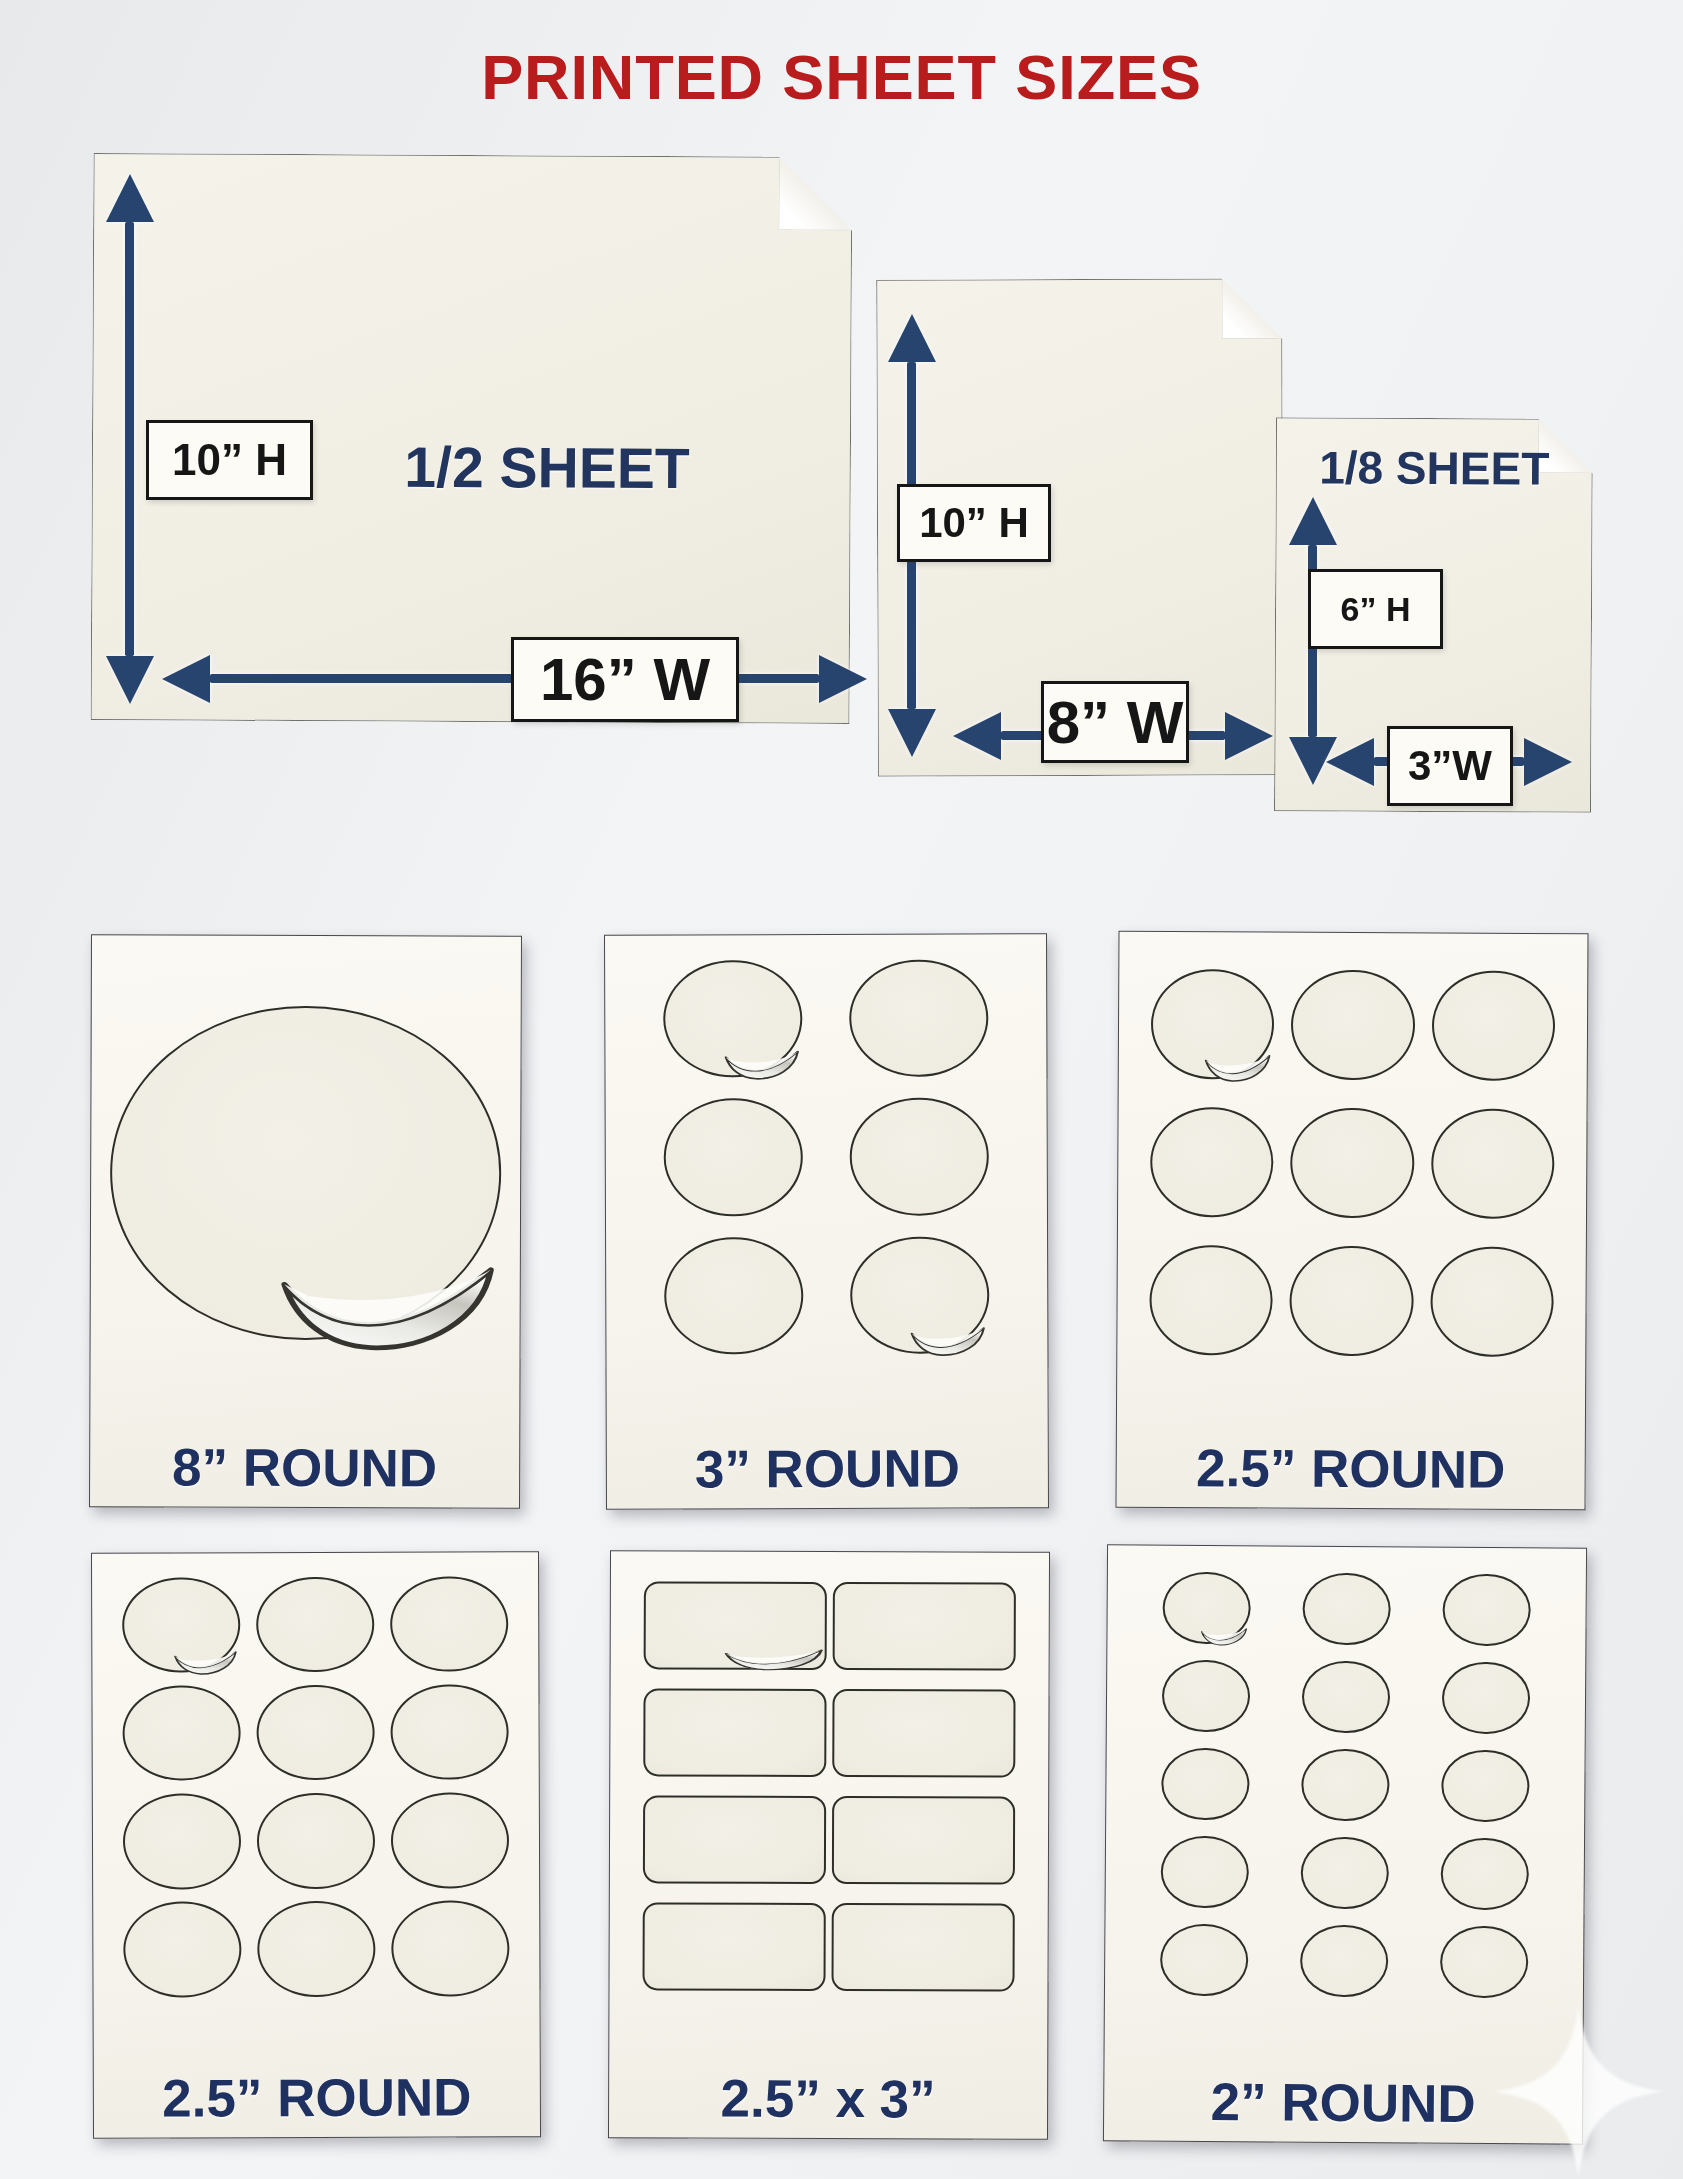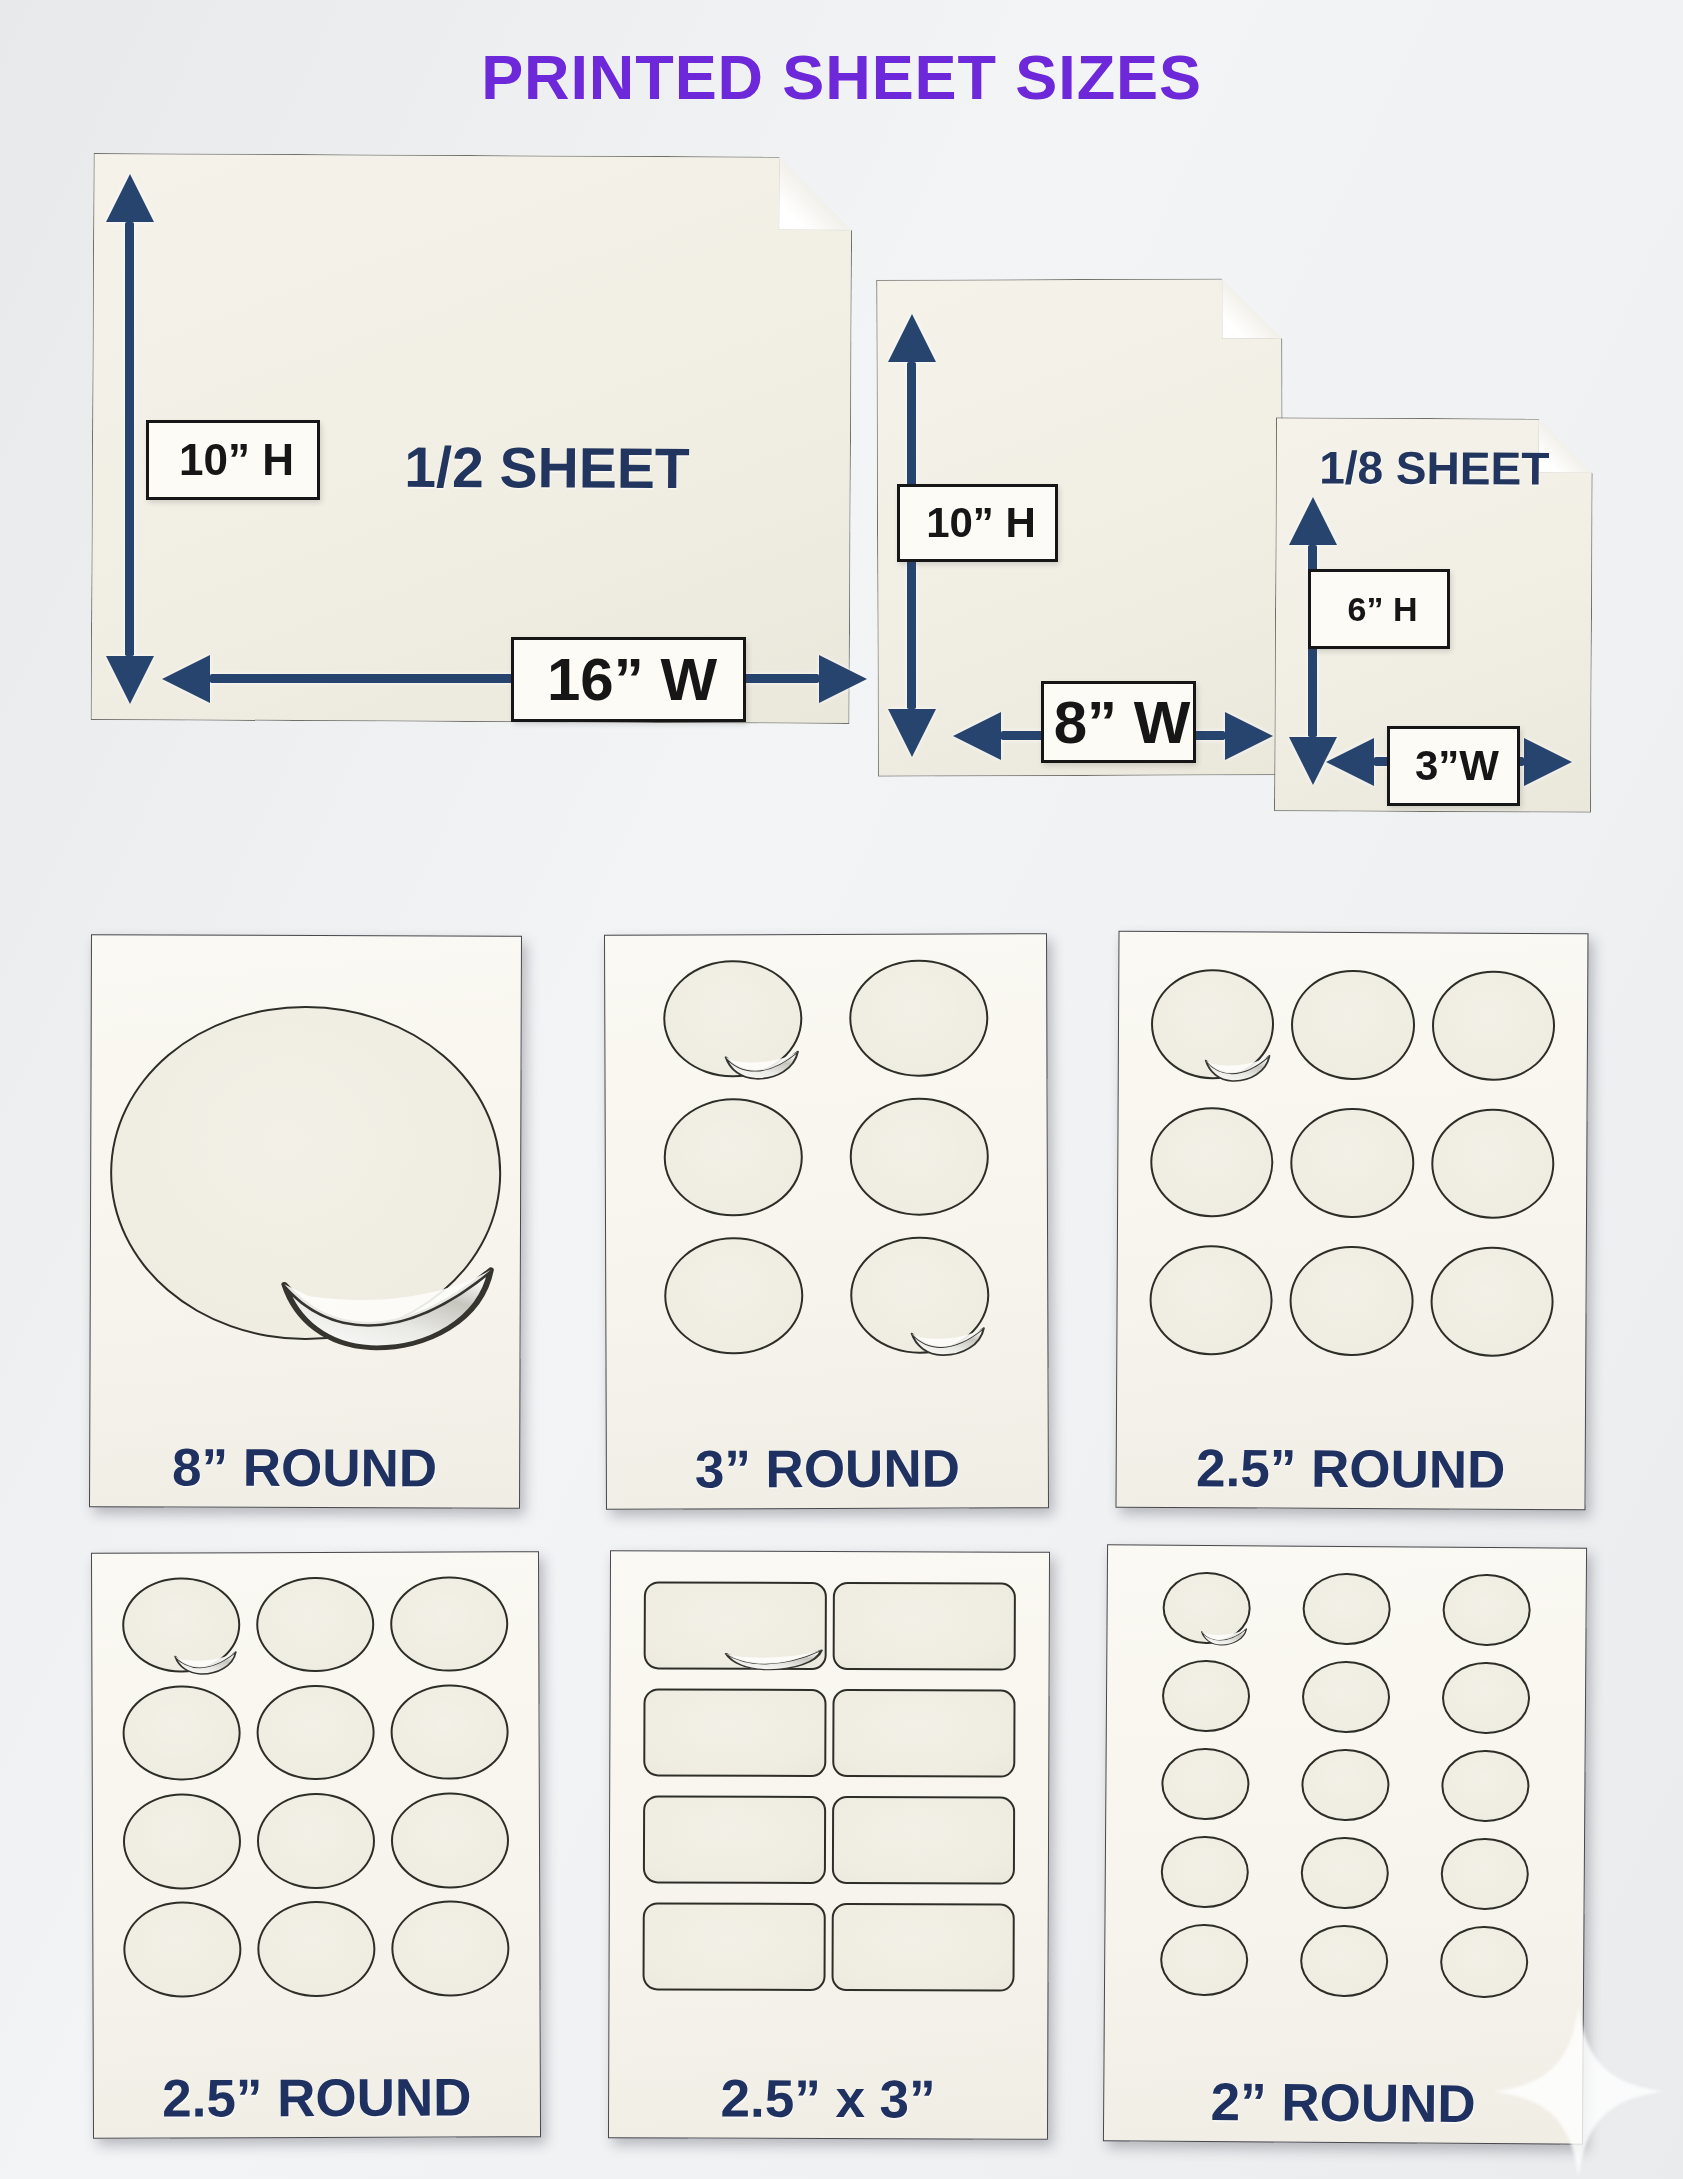--- a/index.html
+++ b/index.html
@@ -4,21 +4,21 @@
 <style>
   html,body{margin:0;padding:0;}
   body{
     width:1683px;height:2180px;position:relative;overflow:hidden;
     background:linear-gradient(115deg,#e7e9eb 0%,#f3f4f6 40%,#f0f1f3 70%,#e9ebed 100%);
     font-family:"Liberation Sans",sans-serif;
     --navy:#1e3161;--arrow:#27446f;
   }
   .title{
     position:absolute;left:0;right:0;top:41px;text-align:center;
-    font-size:63px;font-weight:bold;color:#6d28d9;letter-spacing:0.9px;
+    font-size:63px;font-weight:bold;color:#b91c1c;letter-spacing:0.9px;
   }
   
   .sheet{
     position:absolute;
     background:linear-gradient(160deg,#f5f2ea 0%,#f1eee4 55%,#eae7db 100%);
     border:1.8px solid #70706a;
     box-shadow:5.5px 7.4px 14.8px rgba(60,60,70,.28);
     clip-path:polygon(0 0, calc(100% - var(--f)) 0, 100% var(--f), 100% 100%, 0 100%);
   }
   .s1{left:92px;top:155px;width:757px;height:565px;--f:74px;transform:rotate(.3deg);}
@@ -53,21 +53,20 @@
   .a1h{top:674px;left:210px;width:609px;}
   .a2v{left:907px;top:362px;height:347px;}
   .a2h{top:731px;left:1001px;width:224px;}
   .a3v{left:1308px;top:545px;height:192px;}
   .a3h{top:757px;left:1374px;width:150px;}
   
   .dim{
     position:absolute;display:flex;align-items:center;justify-content:center;
     background:#fcfbf5;border:3.7px solid #161616;color:#161616;font-weight:bold;white-space:nowrap;
     box-shadow:1.8px 2.8px 5.5px rgba(60,60,60,.2);
-    padding-left:7px;
   }
   .b1{left:146px;top:420px;width:161px;height:74px;font-size:44px;}
   .b2{left:511px;top:637px;width:222px;height:79px;font-size:60px;}
   .b3{left:897px;top:484px;width:148px;height:72px;font-size:42px;}
   .b4{left:1041px;top:681px;width:142px;height:76px;font-size:60px;}
   .b5{left:1308px;top:569px;width:129px;height:74px;font-size:34px;}
   .b6{left:1387px;top:726px;width:120px;height:74px;font-size:42px;}
   
   .panel{
     position:absolute;

